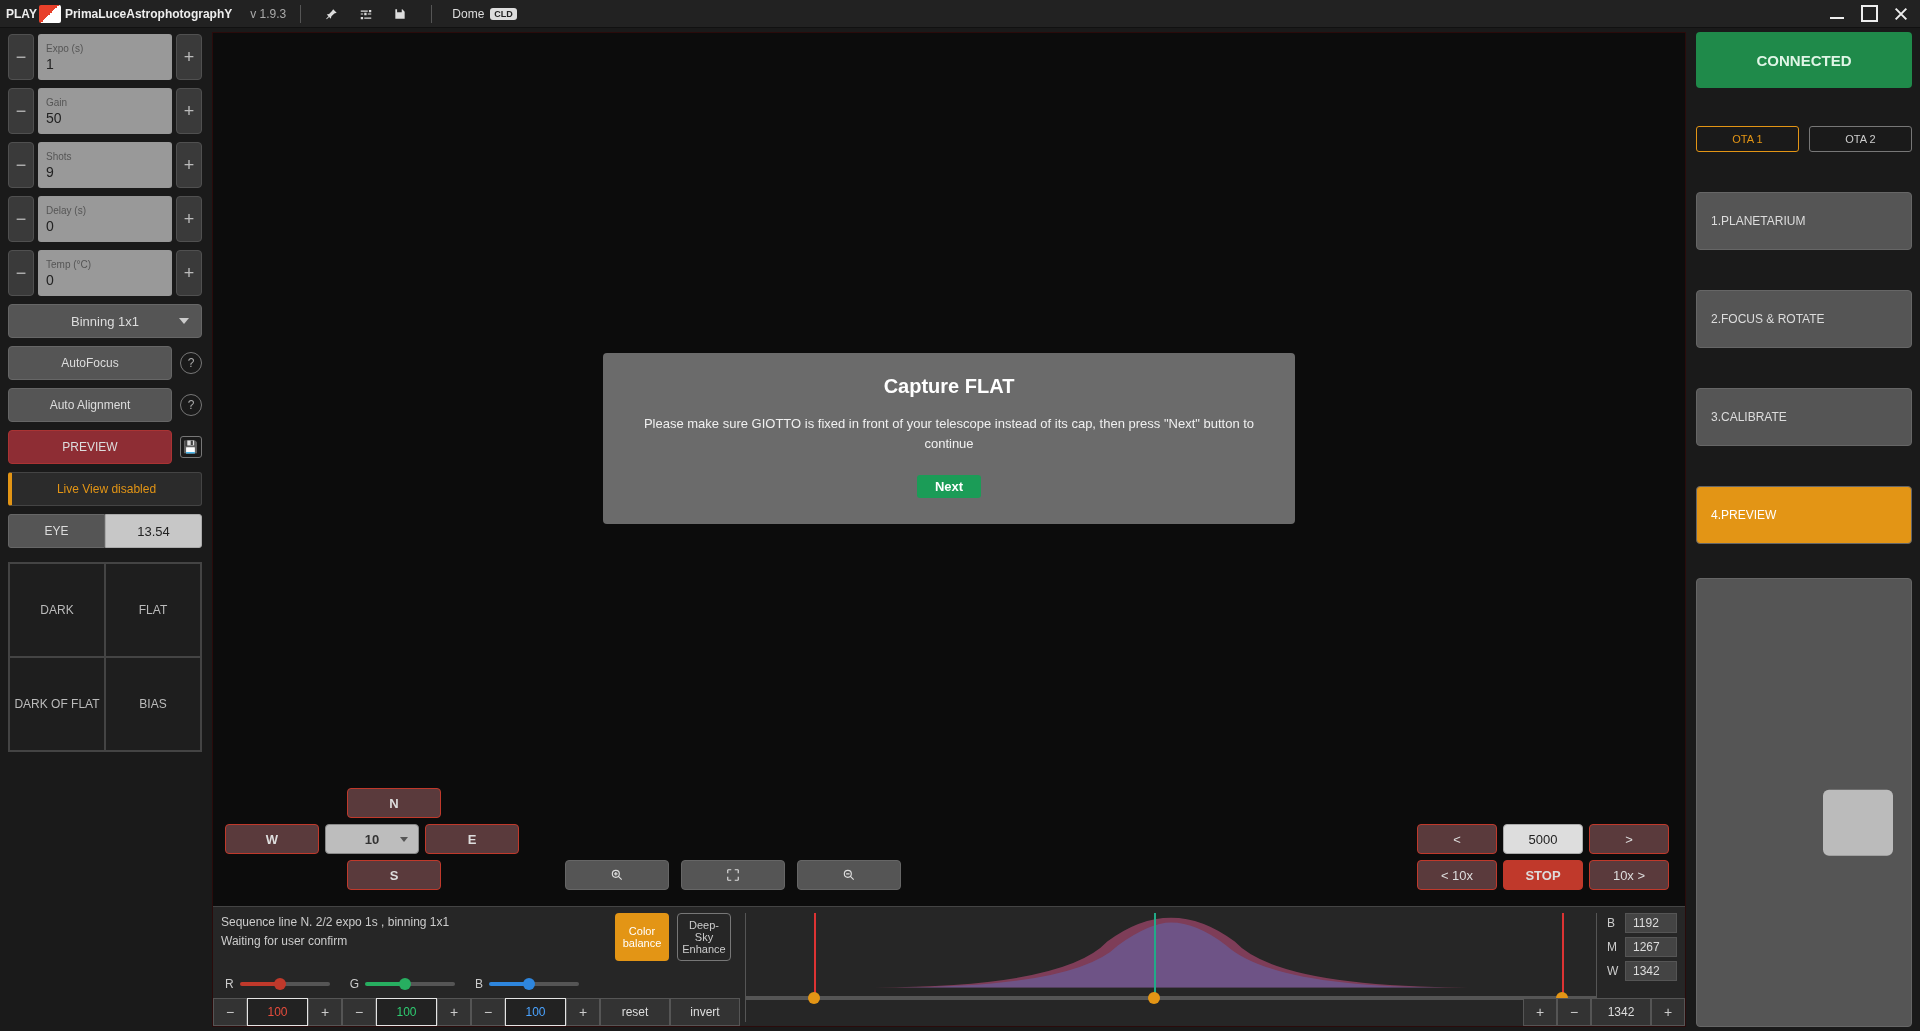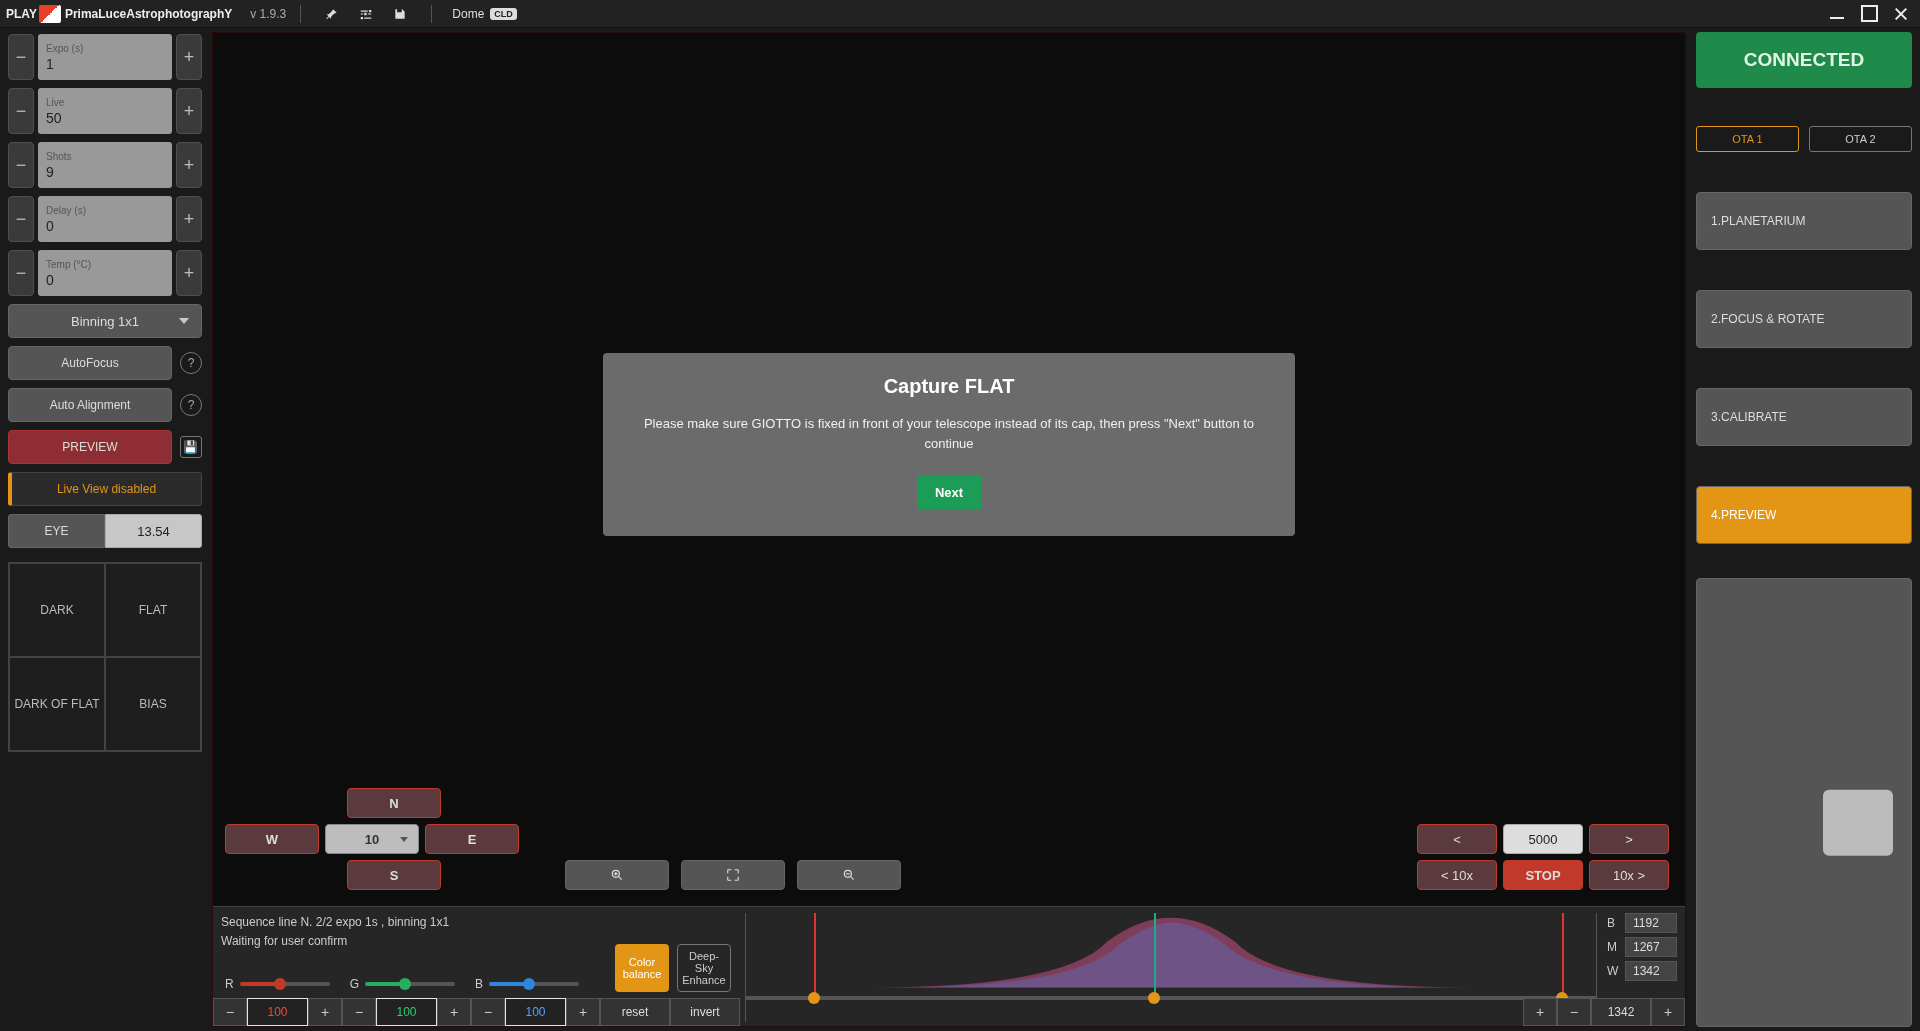--- a/index.html
+++ b/index.html
@@ -73,21 +73,21 @@
   .zoom-btns{position:absolute;left:352px;bottom:136px;display:flex;gap:12px;}
   .zoom-btns button{width:104px;height:30px;background:#555;border:1px solid #666;border-radius:4px;color:#ddd;cursor:pointer;display:flex;align-items:center;justify-content:center;}
   
   .focus-ctrl{position:absolute;right:16px;bottom:136px;display:grid;grid-template-columns:80px 80px 80px;grid-template-rows:30px 30px;gap:6px;}
   .focus-ctrl button,.focus-ctrl .fval{height:30px;border-radius:4px;border:1px solid var(--red-border);background:#5a3a3c;color:#ddd;font-size:13px;cursor:pointer;}
   .focus-ctrl .fval{background:#ddd;color:#222;border-color:#aaa;text-align:right;display:flex;align-items:center;justify-content:center;}
   .focus-ctrl .stop{background:#c0392b;font-weight:bold;}
   
   .bottom-panel{position:absolute;left:0;right:0;bottom:0;height:120px;background:#262626;border-top:1px solid #444;display:flex;padding:6px 8px 4px;}
   .status-text{width:390px;font-size:12px;color:#ccc;line-height:1.6;}
-  .colorbtns{display:flex;gap:8px;margin-left:4px;align-items:center;}
+  .colorbtns{display:flex;gap:8px;margin-left:4px;}
   .cbbtn{width:54px;height:48px;border-radius:4px;font-size:11px;display:flex;align-items:center;justify-content:center;text-align:center;cursor:pointer;padding:4px;}
   .cbbtn.orange{background:var(--orange);color:#fff;}
   .cbbtn.out{border:1px solid #777;color:#ccc;}
   .histo{flex:1;position:relative;margin-left:14px;margin-right:10px;border-left:1px solid #555;border-right:1px solid #555;}
   .histo svg{position:absolute;inset:0;width:100%;height:70%;}
   .histo .hmark{position:absolute;top:0;bottom:28px;width:2px;}
   .histo .slider-track{position:absolute;left:0;right:0;bottom:22px;height:4px;background:#555;}
   .histo .sdot{position:absolute;bottom:18px;width:12px;height:12px;border-radius:50%;background:var(--orange);}
   .bmw{width:70px;font-size:12px;}
   .bmw .row{display:flex;align-items:center;margin-bottom:4px;}
@@ -104,35 +104,35 @@
   
   .adj-row{position:absolute;left:0;right:0;bottom:0;height:28px;display:flex;align-items:stretch;}
   .adj-row button{width:34px;background:#333;border:1px solid #555;color:#ccc;font-size:14px;cursor:pointer;}
   .adj-row .num{width:61px;background:#222;border:1px solid #e5e5e5;display:flex;align-items:center;justify-content:center;font-size:12px;}
   .adj-row .num.r{color:#e74c3c;} .adj-row .num.g{color:#2ecc71;} .adj-row .num.b{color:#4aa3ff;}
   .adj-row .wbtn{width:70px;background:#333;border:1px solid #555;color:#ddd;font-size:12px;cursor:pointer;}
   .adj-row .spacer{flex:1;}
   .adj-row .endval{width:60px;background:#333;border:1px solid #555;color:#ddd;font-size:12px;display:flex;align-items:center;justify-content:center;}
   
   
-  .connected{height:56px;background:var(--conn);border-radius:4px;display:flex;align-items:center;justify-content:center;color:#dff5e6;font-weight:bold;font-size:19px;}
+  .connected{height:56px;background:var(--conn);border-radius:4px;display:flex;align-items:center;justify-content:center;color:#dff5e6;font-weight:bold;font-size:15px;}
   .ota-row{display:flex;gap:10px;margin-top:24px;}
   .ota{flex:1;height:26px;border-radius:3px;display:flex;align-items:center;justify-content:center;font-size:11px;cursor:pointer;}
   .ota.active{border:1px solid var(--orange);color:var(--orange);}
   .ota.inactive{border:1px solid #777;color:#ccc;}
   .navcard{height:58px;background:#555;border:1px solid #666;border-radius:4px;display:flex;align-items:center;padding-left:14px;color:#ddd;font-size:12px;cursor:pointer;margin-top:26px;}
   .navcard.active{background:var(--orange);color:#fff;}
   .previewthumb{flex:1;background:#555;border:1px solid #666;border-radius:4px;margin-top:20px;position:relative;}
   .previewthumb::after{content:"";position:absolute;width:70px;height:66px;background:#bbb;border-radius:6px;right:18px;top:50%;transform:translateY(-20%);}
   
   
   .modal{position:absolute;left:50%;top:320px;transform:translateX(-50%);width:692px;background:#6b6b6b;border-radius:4px;padding:22px 26px 26px;text-align:center;color:#fff;}
   .modal h2{margin:0 0 16px;font-size:20px;}
   .modal p{margin:0 0 22px;font-size:13px;line-height:1.5;color:#f0f0f0;}
-  .modal .next{background:var(--green);color:#fff;border:none;padding:10px 18px;border-radius:3px;font-size:13px;font-weight:bold;cursor:pointer;}
+  .modal .next{background:var(--green);color:#fff;border:none;padding:4px 18px;border-radius:3px;font-size:13px;font-weight:bold;cursor:pointer;}
   
   svg.icn{width:14px;height:14px;fill:#ddd;}
 </style>
 </head>
 <body>
 
 <div class="topbar">
   <span class="play">PLAY</span>
   <span class="logo"></span>
   <span class="apptitle">PrimaLuceAstrophotographY</span>
@@ -173,21 +173,21 @@
       <div class="stepbtn">−</div>
       <div class="field">
         <span class="lbl">Expo (s)</span>
         <span class="val">1</span>
       </div>
       <div class="stepbtn">+</div>
     </div>
     <div class="stepper">
       <div class="stepbtn">−</div>
       <div class="field">
-        <span class="lbl">Live</span>
+        <span class="lbl">Gain</span>
         <span class="val">50</span>
       </div>
       <div class="stepbtn">+</div>
     </div>
     <div class="stepper">
       <div class="stepbtn">−</div>
       <div class="field">
         <span class="lbl">Shots</span>
         <span class="val">9</span>
       </div>

